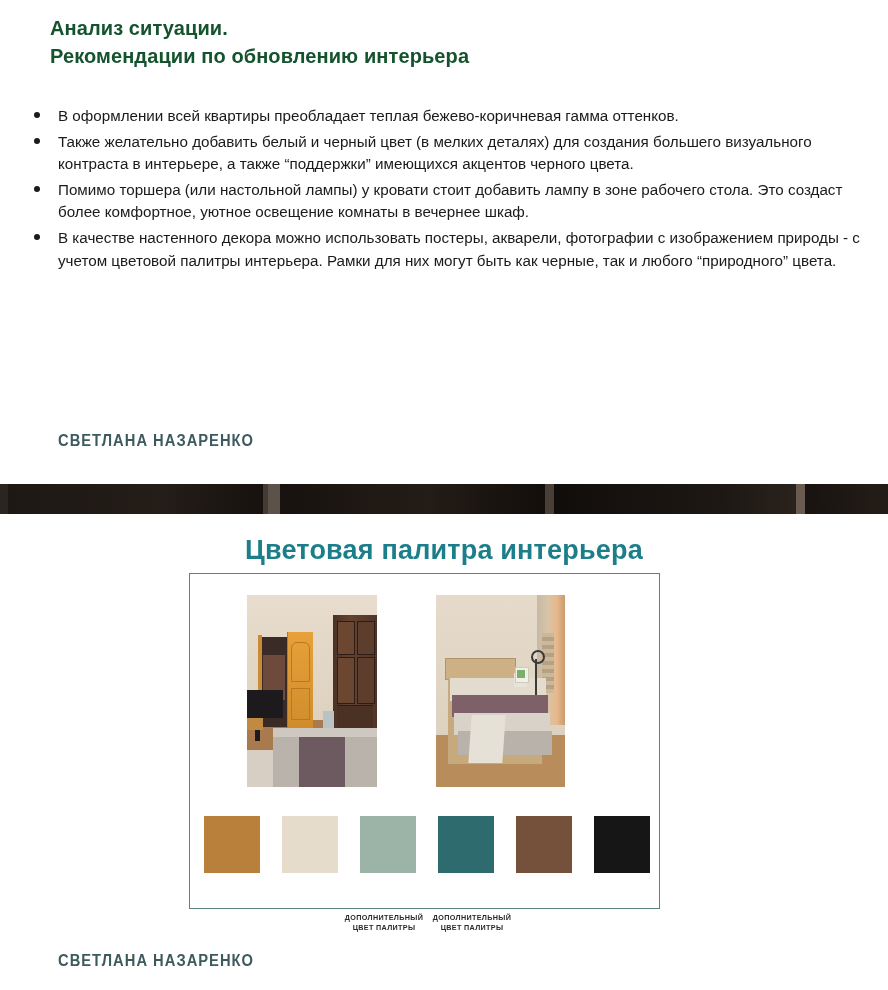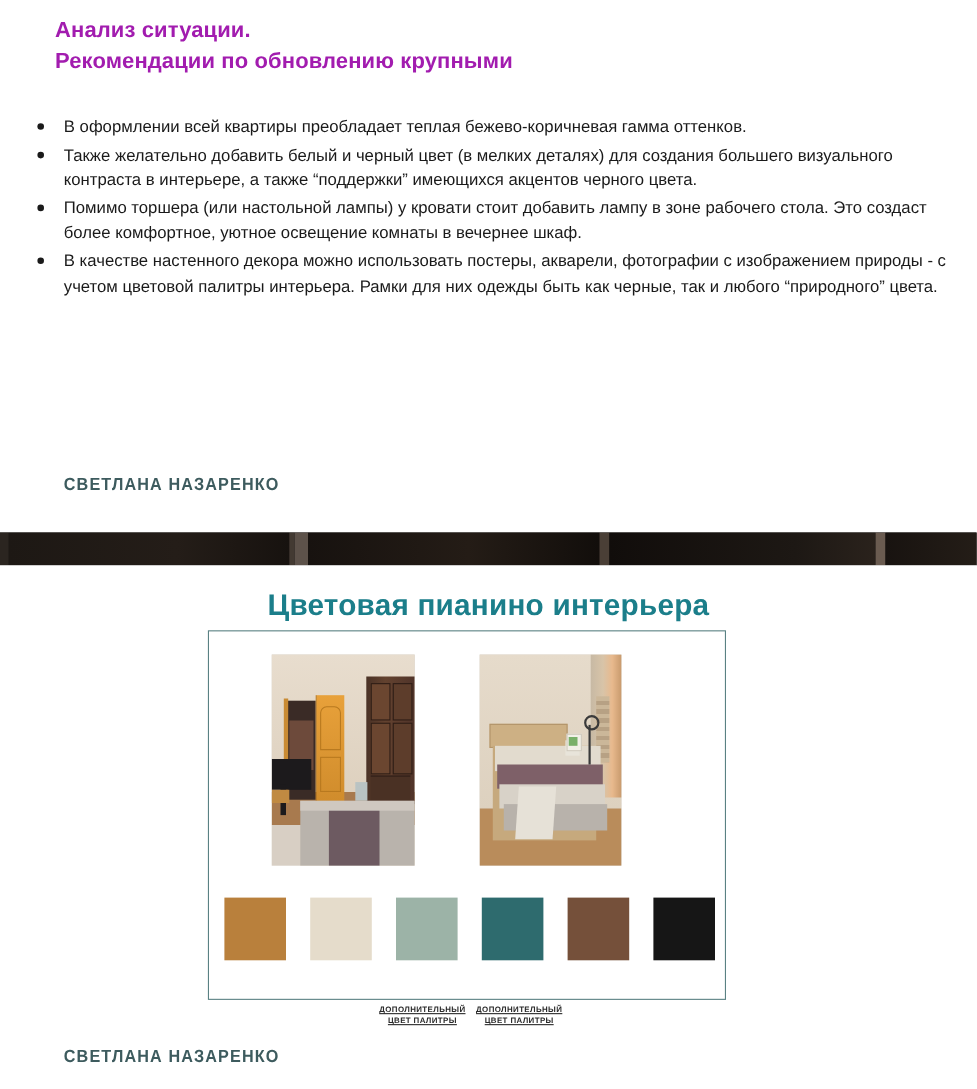--- a/index.html
+++ b/index.html
@@ -173,21 +173,21 @@
     position: absolute;
     top: 0;
     width: 110px;
     text-align: center;
     color: #2a2a2a;
     font-size: 7.2px;
     font-weight: bold;
     letter-spacing: 0.35px;
     line-height: 10px;
   }
-  .caption .c-line { display: block; text-decoration: underline; }
+  .caption .c-line { display: block; }
   .caption-a { left: 140px; }
   .caption-b { left: 228px; }
 
   
   .p1-wall      { position:absolute; left:0; top:0; width:130px; height:133px; background:linear-gradient(180deg,#e8ddce,#ddd0be); }
   .p1-floor     { position:absolute; left:0; top:125px; width:130px; height:30px; background:#a87a4e; }
   .p1-dooropen  { position:absolute; left:14px; top:42px; width:26px; height:90px; background:#3a2b26; }
   .p1-dooropen2 { position:absolute; left:16px; top:60px; width:22px; height:45px; background:#6d4a3b; }
   .p1-doorframe { position:absolute; left:11px; top:40px; width:4px; height:92px; background:#c98b34; }
   .p1-door      { position:absolute; left:40px; top:37px; width:25px; height:97px; background:linear-gradient(180deg,#e8a13a,#d08c2c); border-left:1px solid #b8791f; }
@@ -223,62 +223,62 @@
   .p2-pic       { position:absolute; left:79px; top:72px; width:12px; height:14px; background:#f2f0e8; border:1px solid #cfc8bb; }
   .p2-picart    { position:absolute; left:81px; top:75px; width:8px; height:8px; background:#79b06a; }
   .p2-lamp      { position:absolute; left:95px; top:55px; width:10px; height:10px; border:2px solid #3a3a3a; border-radius:50%; }
   .p2-lamprod   { position:absolute; left:99px; top:64px; width:2px; height:36px; background:#3a3a3a; }
 </style>
 </head>
 <body>
 
 <div class="slide-one">
 
-  <div class="deck-title" style="color: #a21caf;">
+  <div class="deck-title" style="color: #14532d;">
     <span>Анализ ситуации.</span>
-    <span class="line2">Рекомендации по обновлению крупными</span>
+    <span class="line2">Рекомендации по обновлению интерьера</span>
   </div>
 
   <ul class="bullet-list">
     <li class="bullet-item">
       <span class="dot"></span>
       <span>В оформлении всей квартиры преобладает теплая бежево-коричневая гамма оттенков.</span>
     </li>
     <li class="bullet-item">
       <span class="dot"></span>
       <span>Также желательно добавить белый и черный цвет (в мелких деталях) для создания большего визуального  контраста в интерьере, а также “поддержки”  имеющихся акцентов черного цвета.</span>
     </li>
     <li class="bullet-item">
       <span class="dot"></span>
       <span>Помимо торшера (или настольной лампы) у кровати стоит добавить лампу в зоне рабочего стола. Это создаст более комфортное, уютное освещение  комнаты в вечернее шкаф.</span>
     </li>
     <li class="bullet-item">
       <span class="dot"></span>
-      <span>В качестве настенного декора можно использовать постеры, акварели, фотографии с изображением природы - с учетом цветовой палитры интерьера. Рамки для них одежды быть как черные, так и любого “природного” цвета.</span>
+      <span>В качестве настенного декора можно использовать постеры, акварели, фотографии с изображением природы - с учетом цветовой палитры интерьера. Рамки для них могут быть как черные, так и любого “природного” цвета.</span>
     </li>
   </ul>
 
   <div class="signature signature-one" style="color: rgb(61, 91, 94);">СВЕТЛАНА НАЗАРЕНКО</div>
 </div>
 
 <div class="dark-strip">
   <div class="seg seg-a"></div>
   <div class="seg seg-b"></div>
   <div class="seg seg-c"></div>
   <div class="seg seg-d"></div>
   <div class="seg seg-e"></div>
   <div class="seg seg-f"></div>
   <div class="seg seg-g"></div>
   <div class="seg seg-h"></div>
   <div class="seg seg-i"></div>
 </div>
 
 <div class="slide-two">
 
-  <div class="palette-title" style="color: rgb(27, 126, 138);">Цветовая пианино интерьера</div>
+  <div class="palette-title" style="color: rgb(27, 126, 138);">Цветовая палитра интерьера</div>
 
   <div class="palette-frame" style="border-color: rgb(90, 129, 131);">
 
     <div class="photo photo-left">
       <div class="p1-wall"></div>
       <div class="p1-floor"></div>
       <div class="p1-dooropen"></div>
       <div class="p1-dooropen2"></div>
       <div class="p1-doorframe"></div>
       <div class="p1-door"></div>

